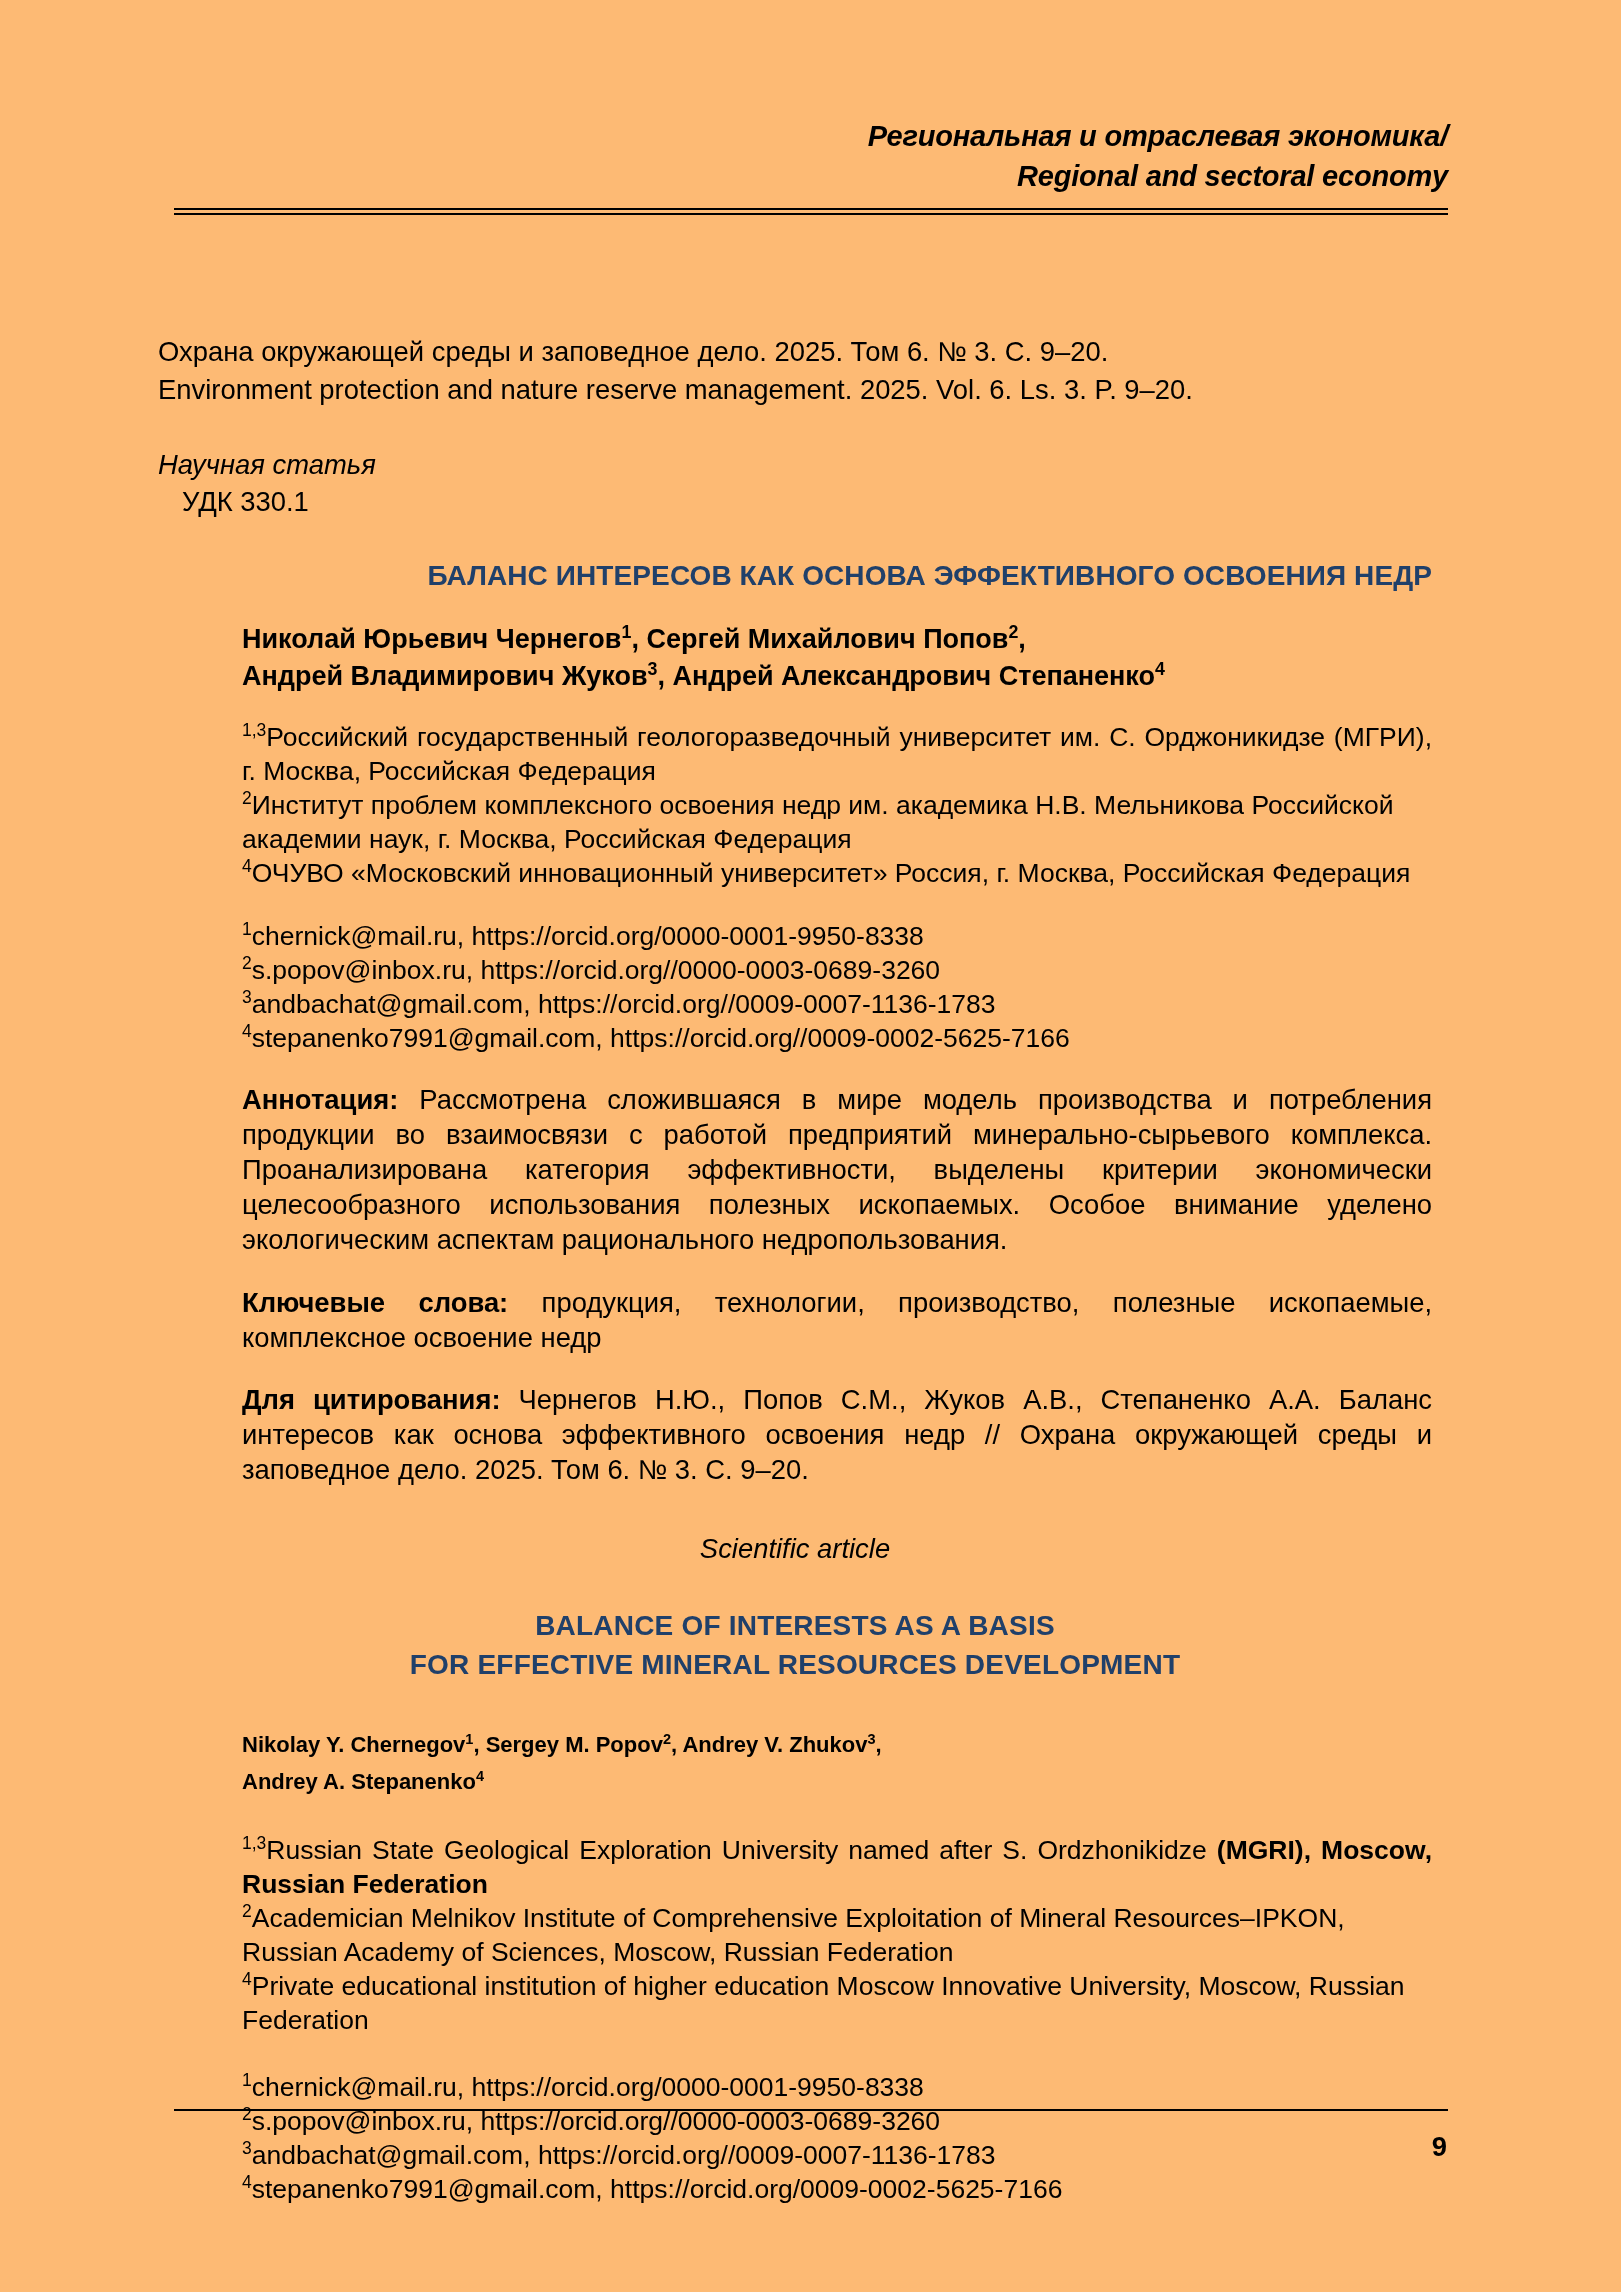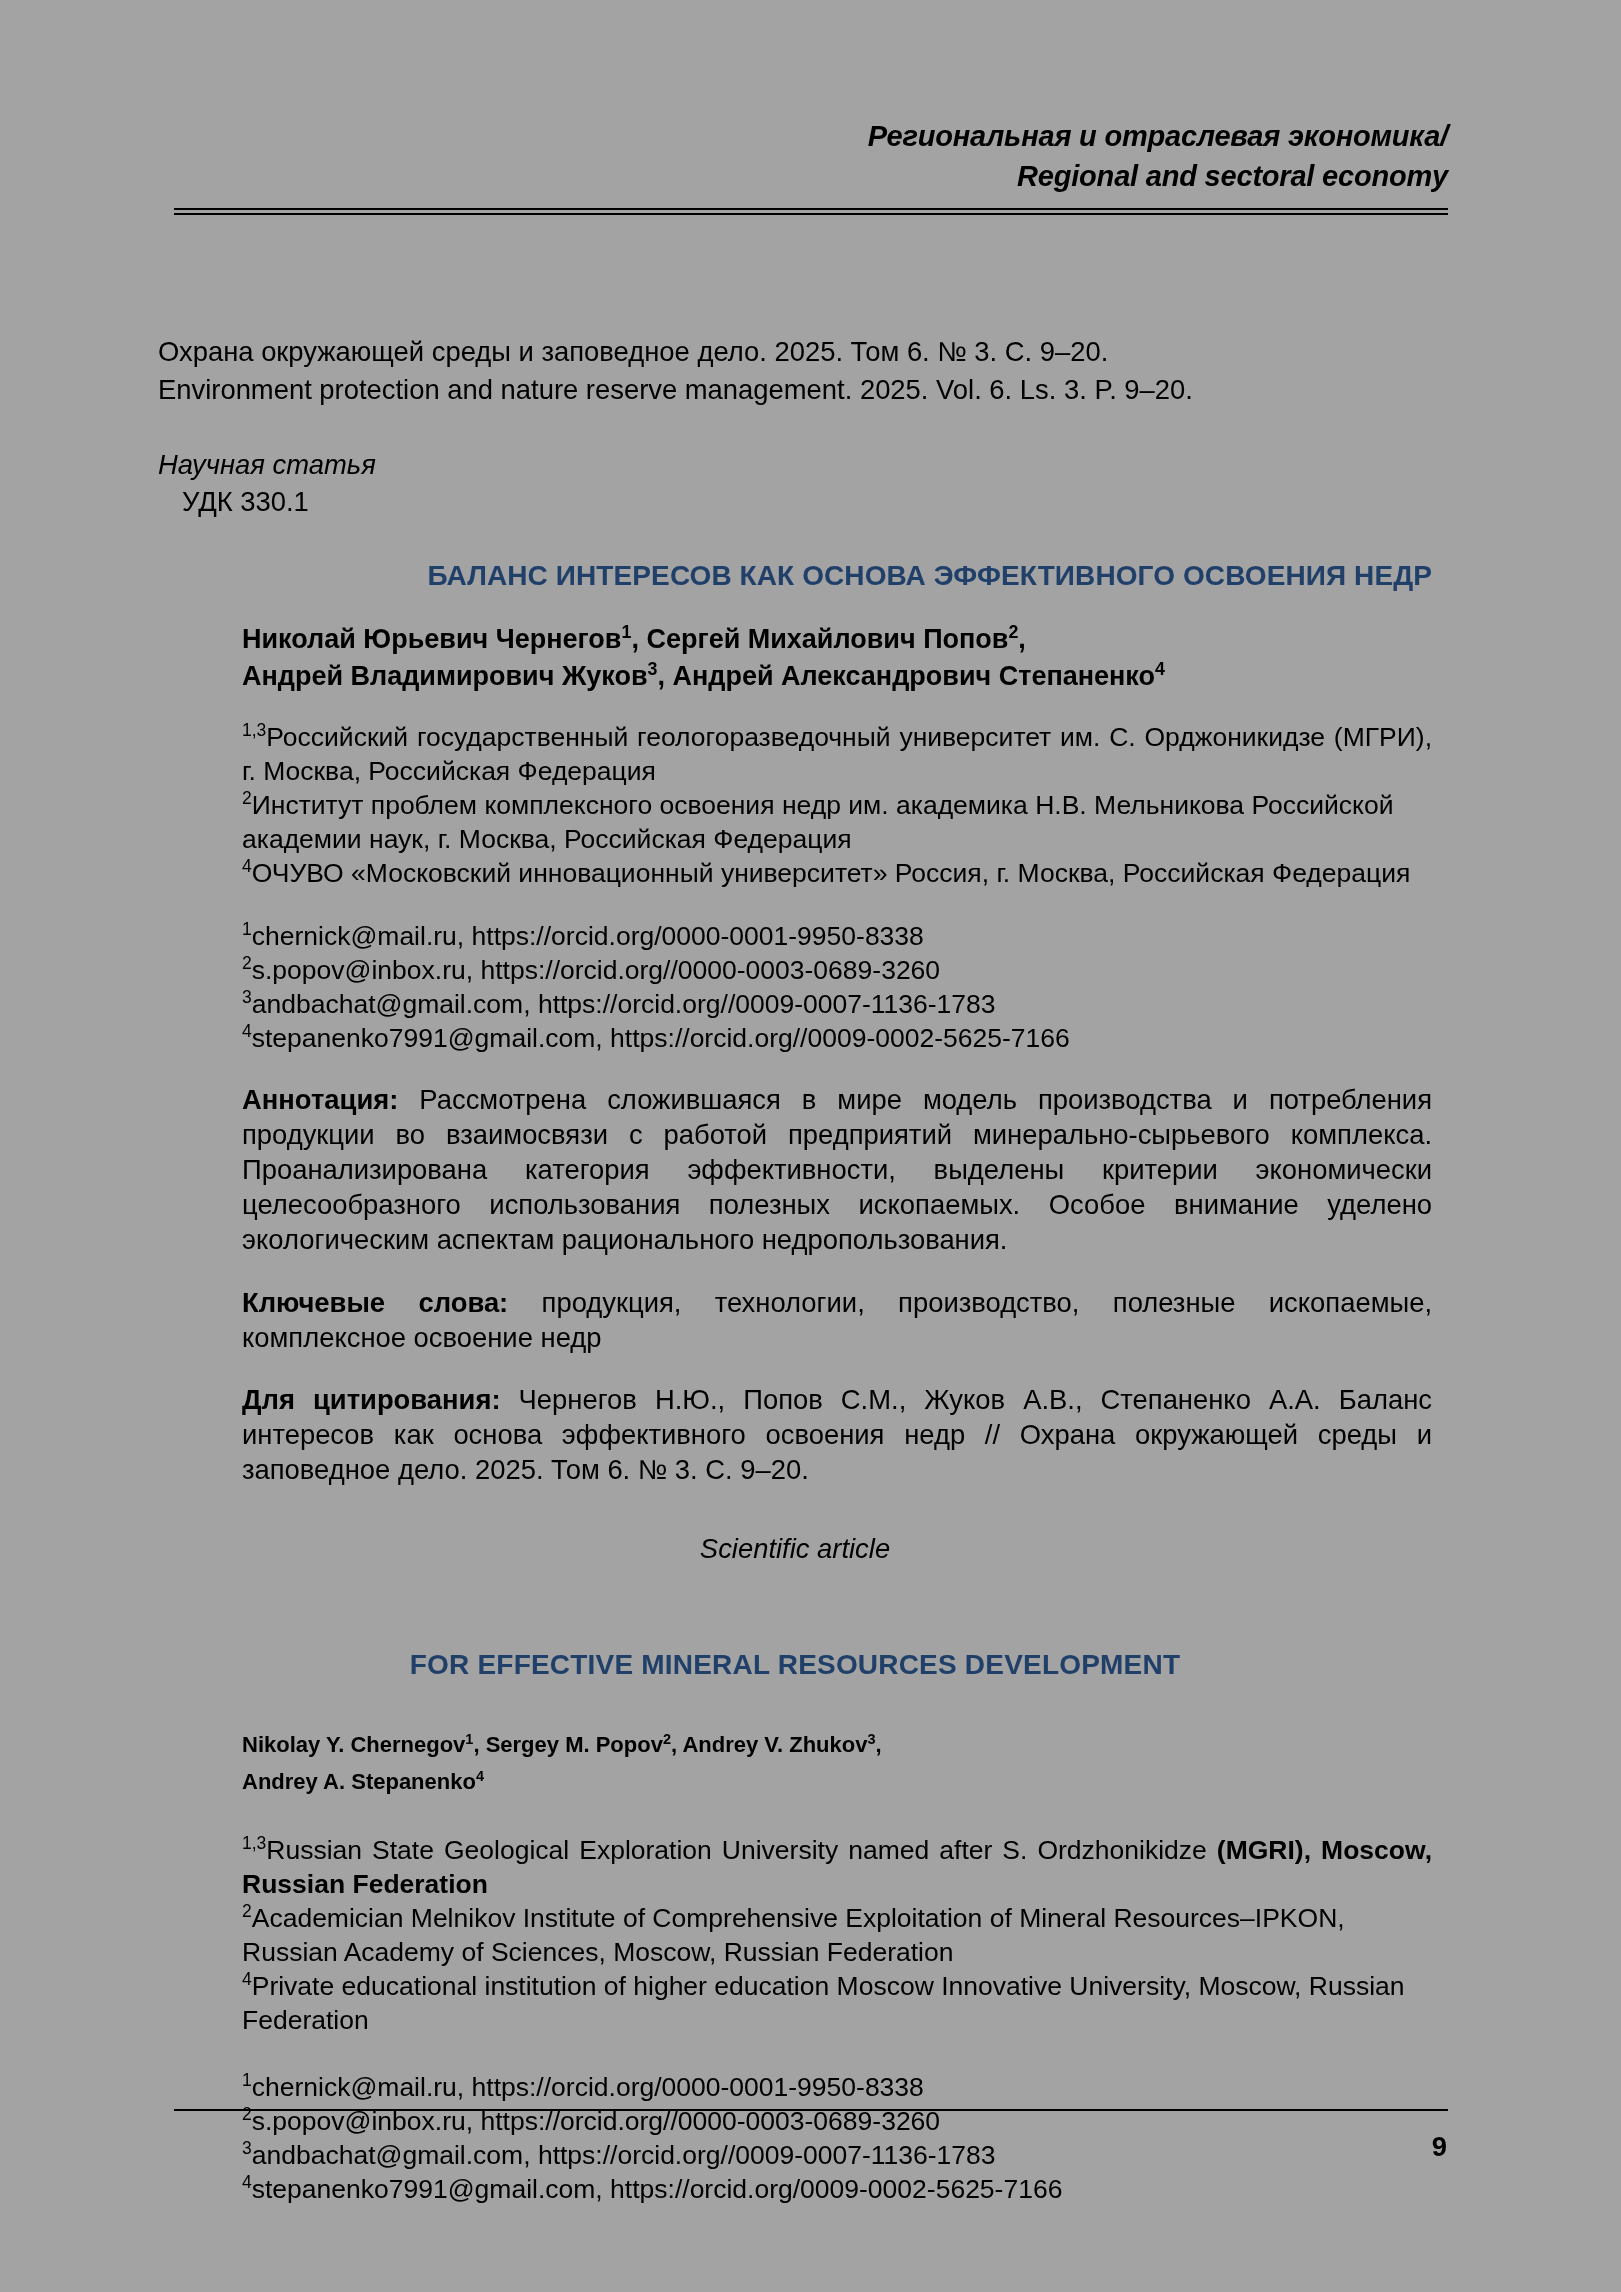--- a/index.html
+++ b/index.html
@@ -10,21 +10,21 @@
   }
   body {
     font-family: "Liberation Sans", sans-serif;
     color: #000000;
   }
   .page {
     position: relative;
     width: 1621px;
     height: 2293px;
     margin: 0 auto;
-    background: #a3a3a3;
+    background: #fdba74;
     box-sizing: border-box;
     overflow: hidden;
   }
 
   
   .running-head {
     position: absolute;
     left: 174px;
     top: 116px;
     width: 1274px;
@@ -231,21 +231,21 @@
 
       <p class="para"><b>Ключевые слова:</b><span> продукция, технологии, производство, полезные ископаемые, комплексное освоение недр</span></p>
 
       <p class="para"><b>Для цитирования:</b><span> Чернегов Н.Ю., Попов С.М., Жуков А.В., Степаненко А.А. Баланс интересов как основа эффективного освоения недр // Охрана окружающей среды и заповедное дело. 2025. Том 6. № 3. С. 9–20.</span></p>
 
     </div>
 
     <div class="scientific-article">Scientific article</div>
 
     <h2 class="title-en">
-      <br>
+      <span>BALANCE OF INTERESTS AS A BASIS</span><br>
       <span>FOR EFFECTIVE MINERAL RESOURCES DEVELOPMENT</span>
     </h2>
 
     <div class="indent-block">
 
       <div class="authors-en">
         <div><span>Nikolay Y. Chernegov</span><sup>1</sup><span>, Sergey M. Popov</span><sup>2</sup><span>, Andrey V. Zhukov</span><sup>3</sup><span>,</span></div>
         <div><span>Andrey A. Stepanenko</span><sup>4</sup></div>
       </div>
 

